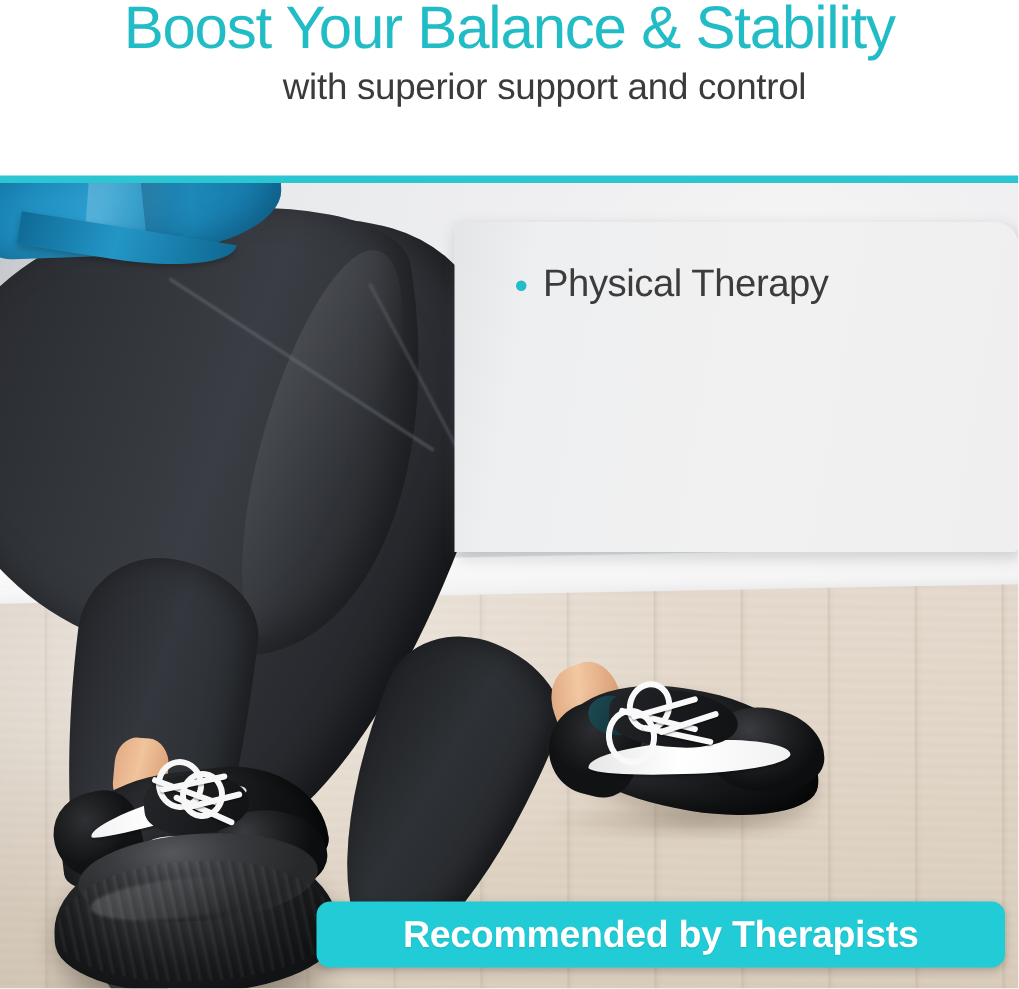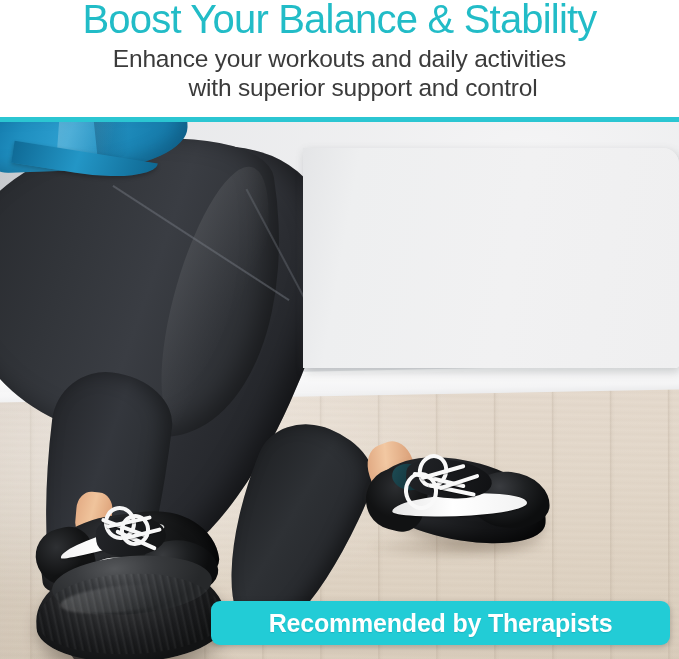--- a/index.html
+++ b/index.html
@@ -595,30 +595,30 @@
     <div class="loop-l" style="left:120px; top:392px; width:22px; height:24px; transform:rotate(8deg);"></div>
 
     <div class="pad"></div>
     <div class="pad-top"></div>
     <div class="pad-ridges"></div>
     <div class="pad-hilite"></div>
 
     <div class="ideal-card">
       <div class="ideal-card-inner">
         <ul class="ideal-list">
+          <li>Physical Therapy</li>
         </ul>
       </div>
     </div>
 
   </div>
 
   <div class="header">
     <div class="headline">Boost Your Balance &amp; Stability</div>
     <div class="subheadline">
-      <span class="l1">Enhance your workouts and daily activities</span>
       <span class="l2">with superior support and control</span>
     </div>
   </div>
   <div class="header-rule"></div>
 
   <div class="badge">
     <span class="badge-label">Recommended by Therapists</span>
   </div>
 
 </div>

